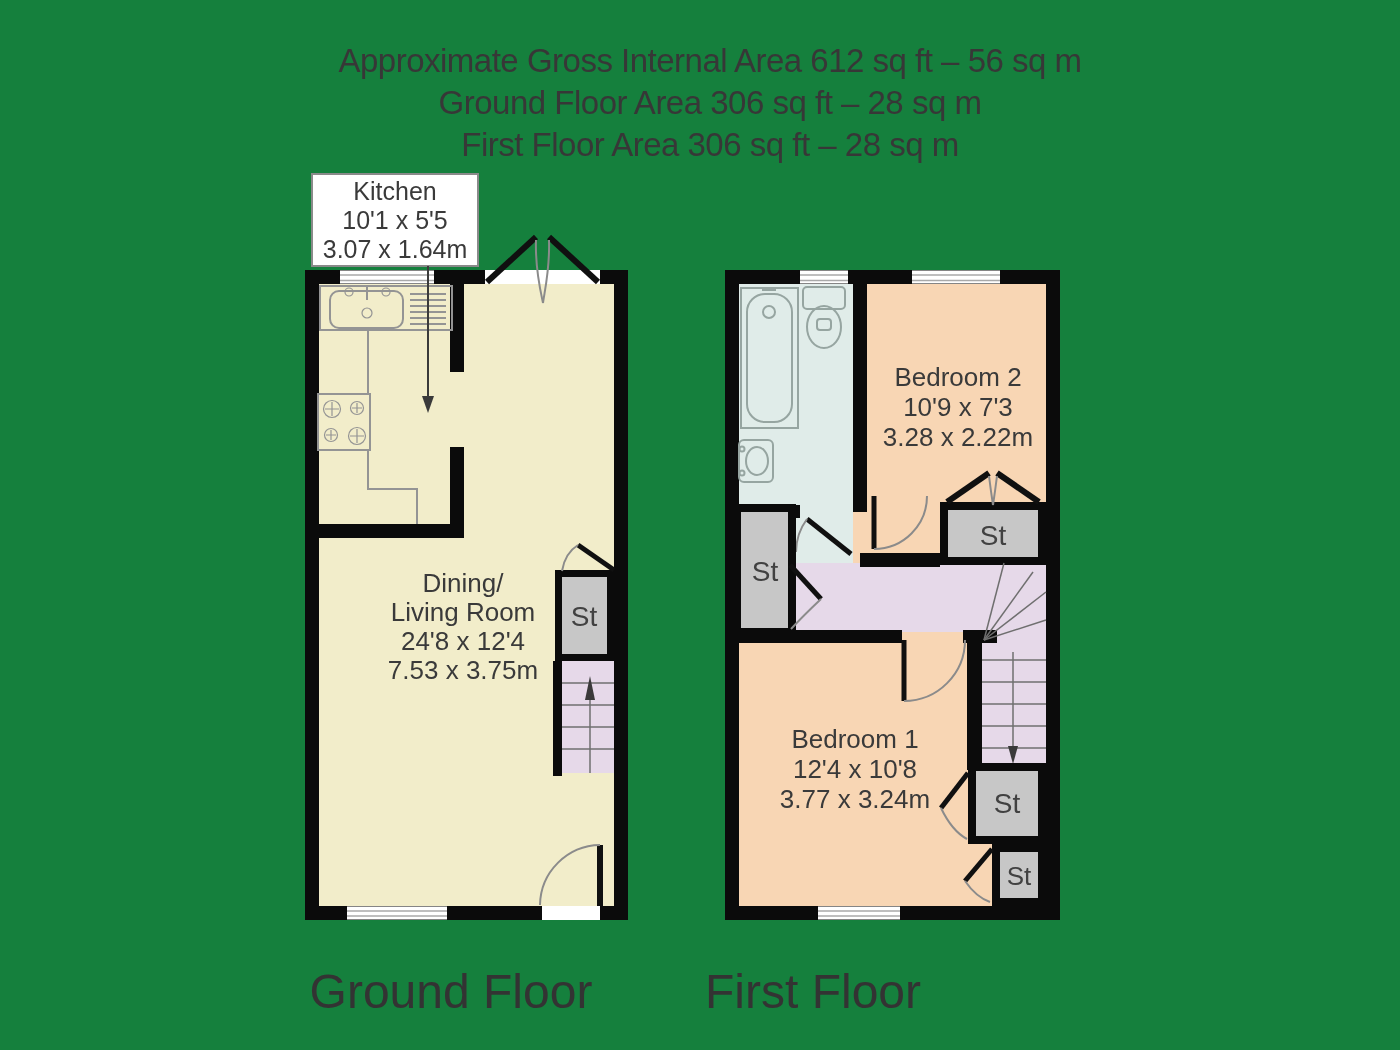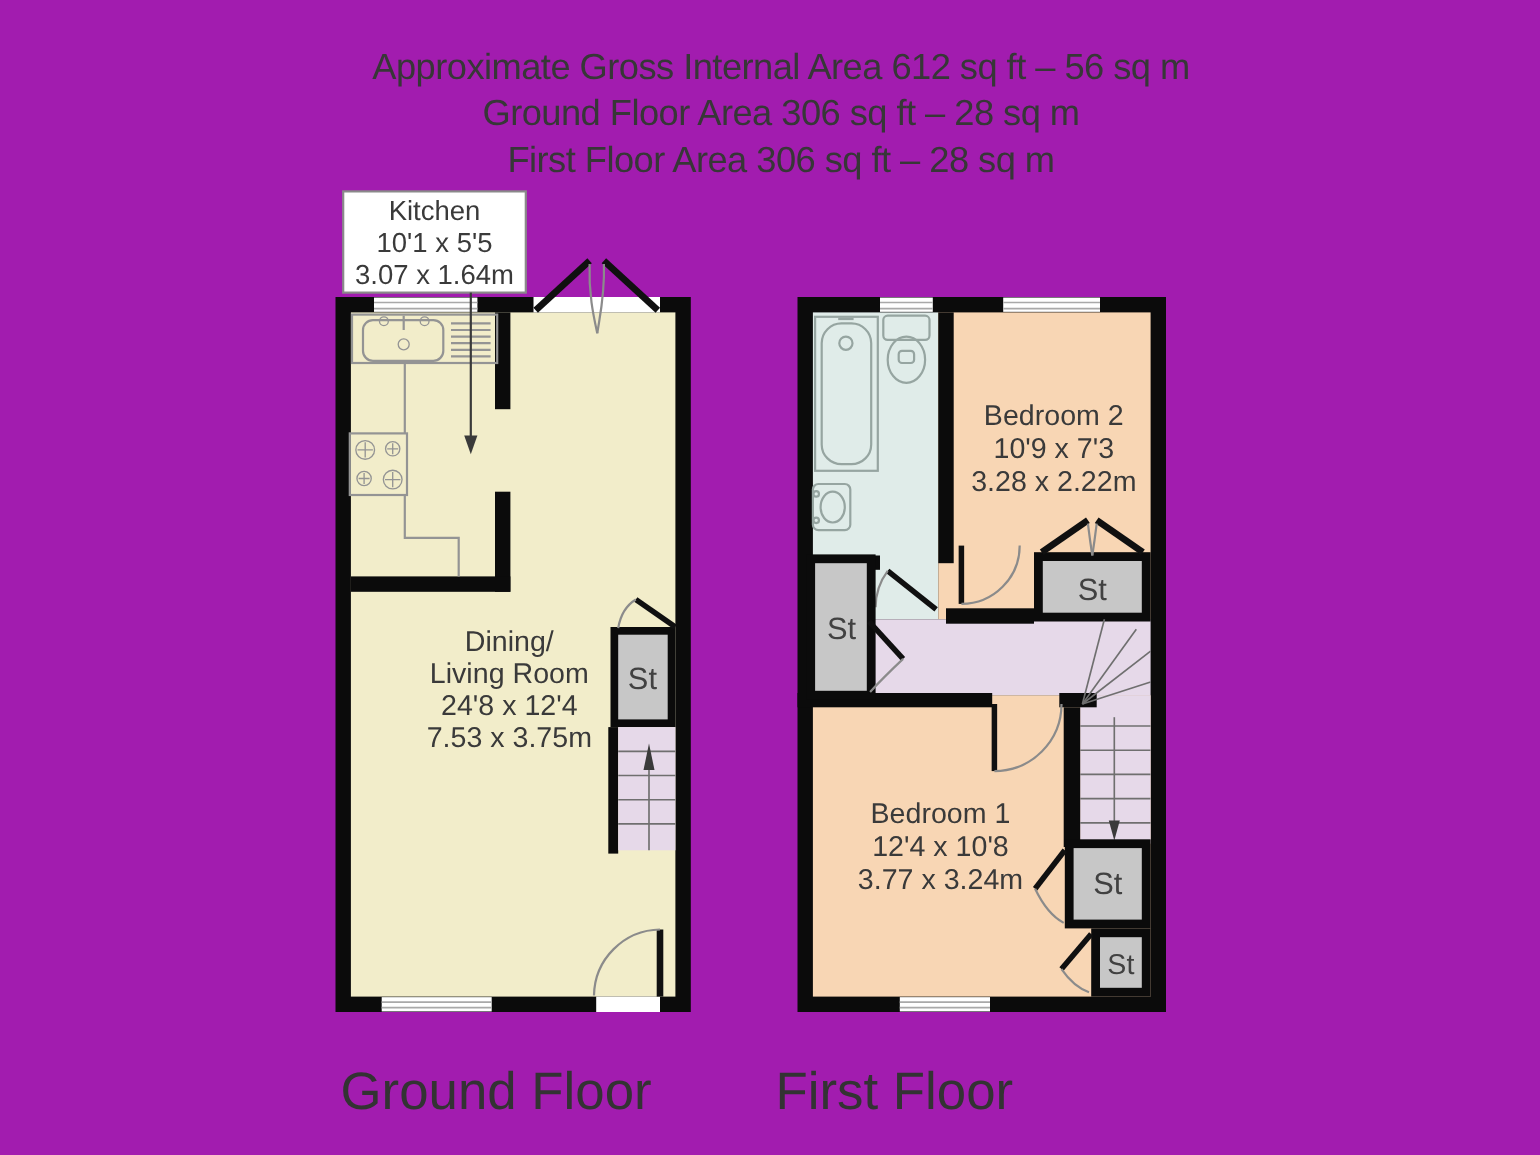--- a/index.html
+++ b/index.html
@@ -1,16 +1,16 @@
 <!DOCTYPE html>
 <html><head>
 <meta charset="utf-8">
 <style>
   html,body{margin:0;padding:0;background:#ffffff;}
-  .page{width:1400px;height:1050px;position:relative;background:#a21caf;}
+  .page{width:1400px;height:1050px;position:relative;background:#15803d;}
   svg{display:block;}
   .wall{fill:#0b0b0b;}
   .cream{fill:#f2edca;}
   .peach{fill:#f8d6b4;}
   .bath{fill:#e0ece9;}
   .lav{fill:#e6d9e9;}
   .grey{fill:#c7c7c7;}
   .white{fill:#ffffff;}
   .thin{stroke:#949494;stroke-width:2;fill:none;}
   .thin1{stroke:#949494;stroke-width:1.2;fill:none;}

